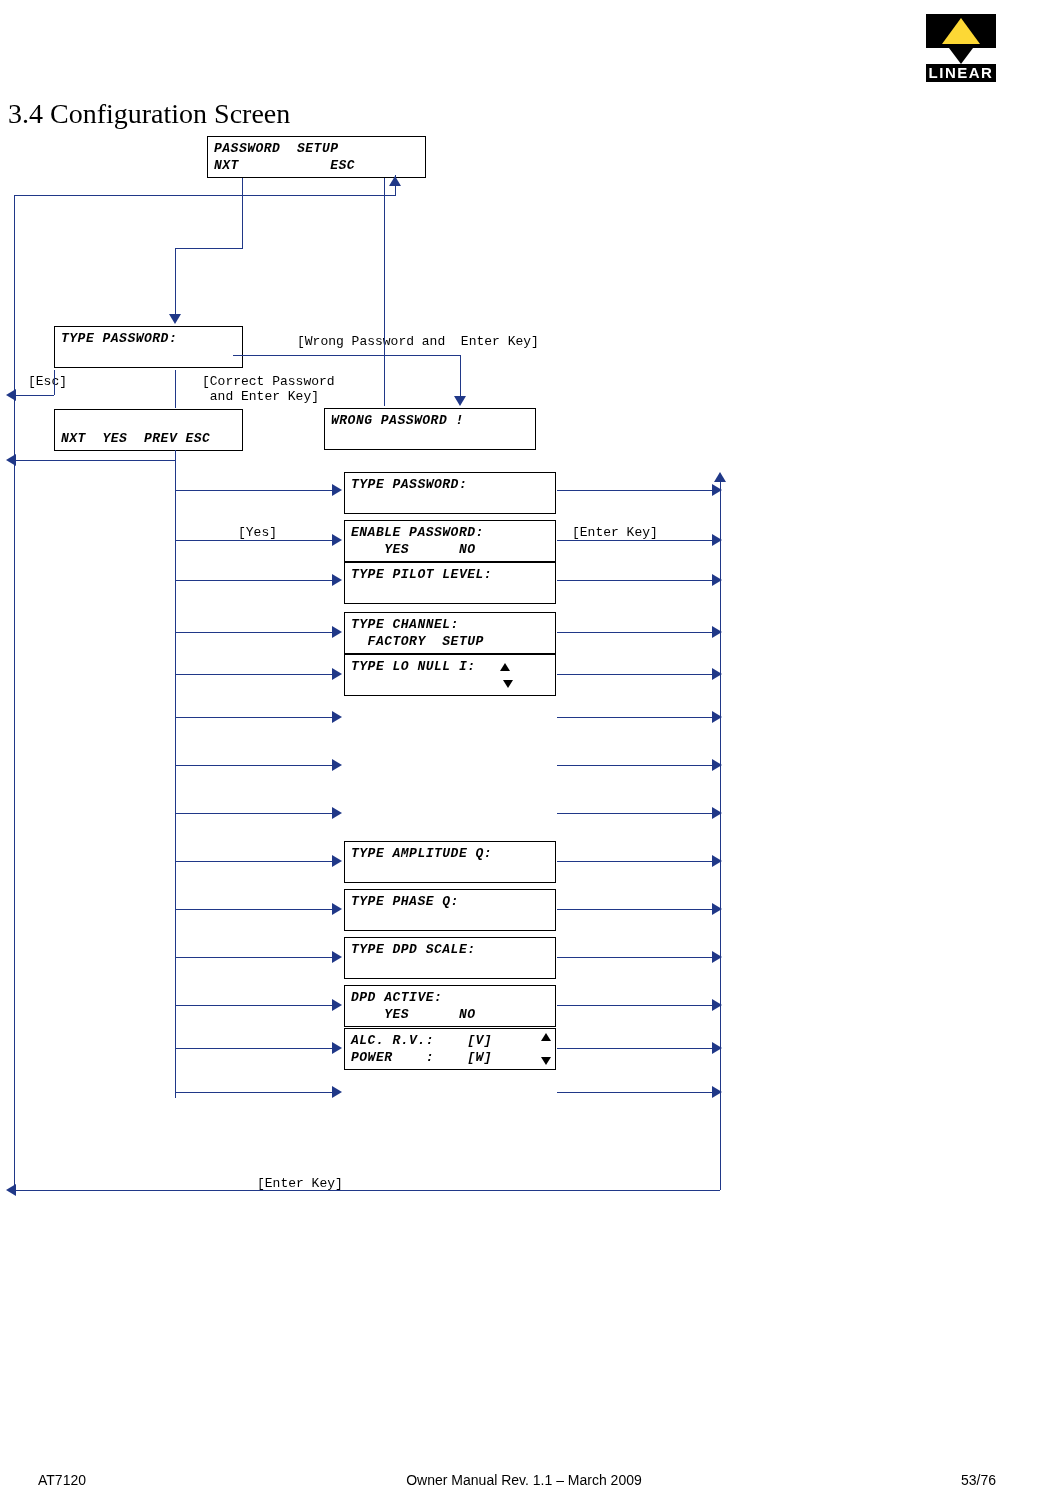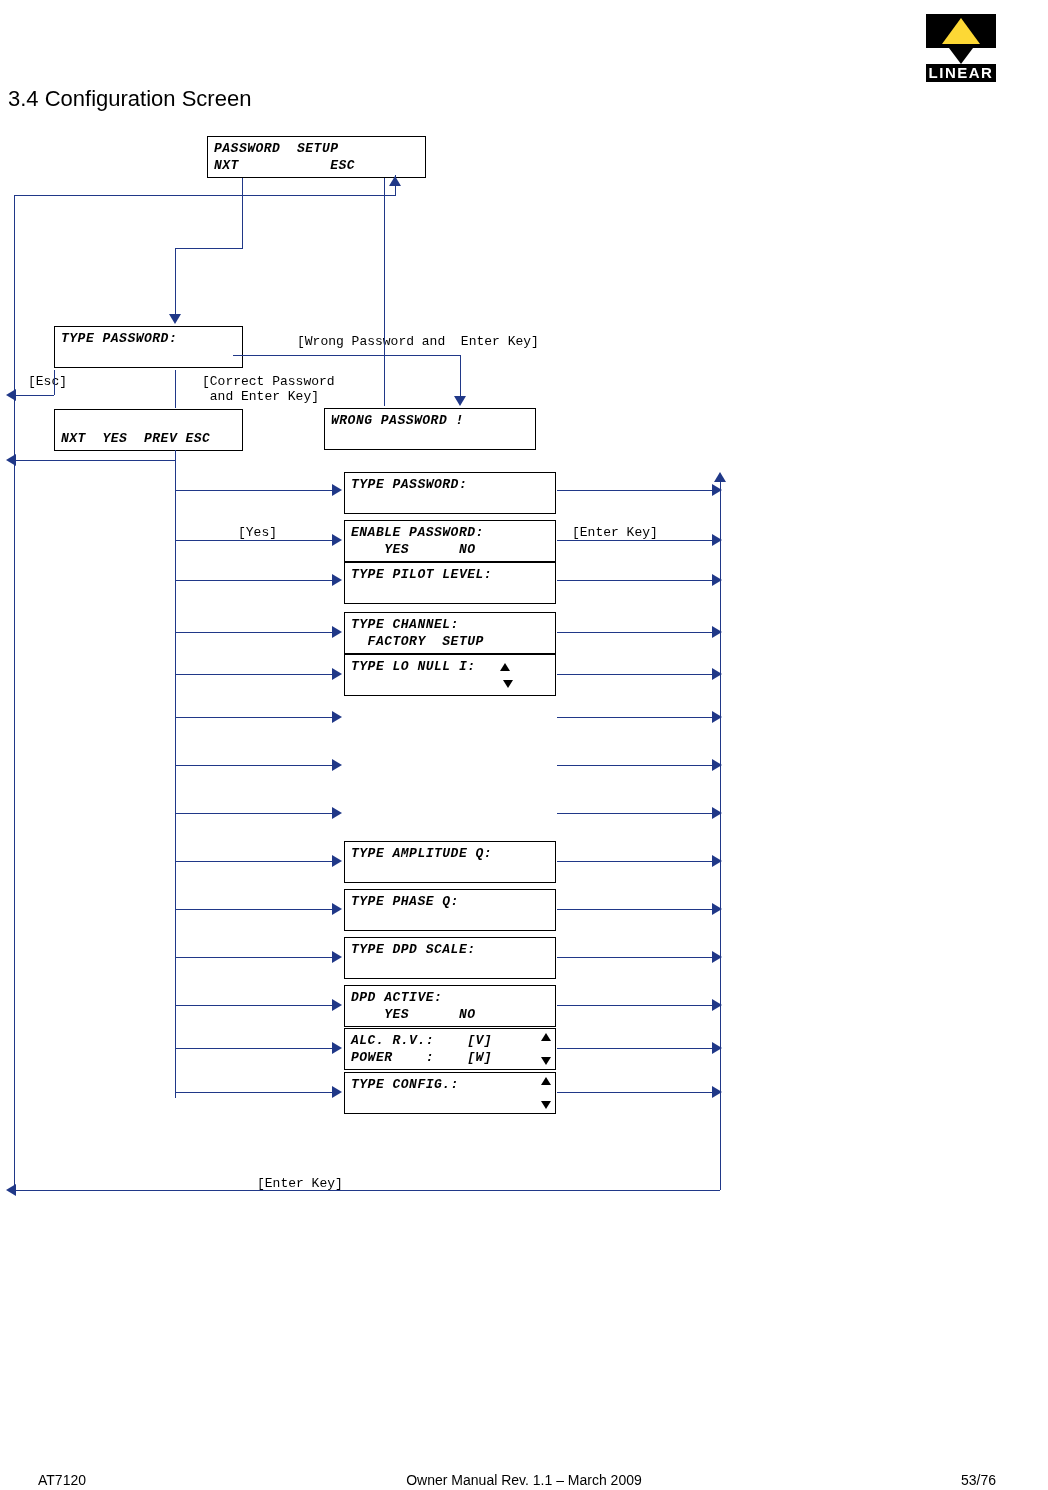--- a/index.html
+++ b/index.html
@@ -1,19 +1,19 @@
 <!DOCTYPE html>
 <html><head>
 <meta charset="utf-8">
 <style>
   html,body{margin:0;padding:0;background:#fff;font-family:"Courier New",monospace;font-size:13px;color:#000}
   .page{position:relative;width:1048px;height:1490px;margin:0 auto}
   .logo{position:absolute;top:14px;right:52px}
   .logo svg{display:block}
-  .heading{position:absolute;top:86px;left:8px;font-family:Liberation Sans, sans-serif;font-size:22px;font-weight:400}
+  .heading{position:absolute;top:98px;left:8px;font-family:Liberation Serif, serif;font-size:28px;font-weight:400}
   .box{position:absolute;border:1px solid #000;background:#fff;padding:3px 6px;white-space:pre;font-style:italic;font-weight:700;letter-spacing:.5px}
   .two{line-height:17px}
   .label{position:absolute;font-family:"Courier New",monospace;white-space:pre}
   .arrow-head{position:absolute;width:0;height:0}
   .ah-right{border-top:6px solid transparent;border-bottom:6px solid transparent;border-left:10px solid #203888}
   .ah-left{border-top:6px solid transparent;border-bottom:6px solid transparent;border-right:10px solid #203888}
   .ah-down{border-left:6px solid transparent;border-right:6px solid transparent;border-top:10px solid #203888}
   .ah-up{border-left:6px solid transparent;border-right:6px solid transparent;border-bottom:10px solid #203888}
   .hline{position:absolute;height:0;border-top:1.6px solid #203888}
   .vline{position:absolute;width:0;border-left:1.6px solid #203888}
@@ -65,22 +65,20 @@
   <div class="box two" style="top:841px;left:344px;width:198px">TYPE AMPLITUDE Q:
  </div>
   <div class="box two" style="top:889px;left:344px;width:198px">TYPE PHASE Q:
  </div>
   <div class="box two" style="top:937px;left:344px;width:198px">TYPE DPD SCALE:
  </div>
   <div class="box two" style="top:985px;left:344px;width:198px">DPD ACTIVE:
     YES      NO</div>
   <div class="box two" style="top:1028px;left:344px;width:198px"><span>ALC. R.V.:    [V]
 POWER    :    [W]</span><span class="tiny-tri tt-up" style="position:absolute;top:4px;right:4px"></span><span class="tiny-tri tt-dn" style="position:absolute;bottom:4px;right:4px"></span></div>
-  <div class="box two" style="top:1072px;left:344px;width:198px"><span>TYPE CONFIG.:    
- </span><span class="tiny-tri tt-up" style="position:absolute;top:4px;right:4px"></span><span class="tiny-tri tt-dn" style="position:absolute;bottom:4px;right:4px"></span></div>
 
   <div class="label" style="top:334px;left:297px">[Wrong Password and  Enter Key]</div>
   <div class="label" style="top:374px;left:28px">[Esc]</div>
   <div class="label" style="top:374px;left:202px">[Correct Password
  and Enter Key]</div>
   <div class="label" style="top:525px;left:238px">[Yes]</div>
   <div class="label" style="top:525px;left:572px">[Enter Key]</div>
   <div class="label" style="top:1176px;left:257px">[Enter Key]</div>
 
   <div class="vline" style="top:175px;left:395px;height:20px"></div>

